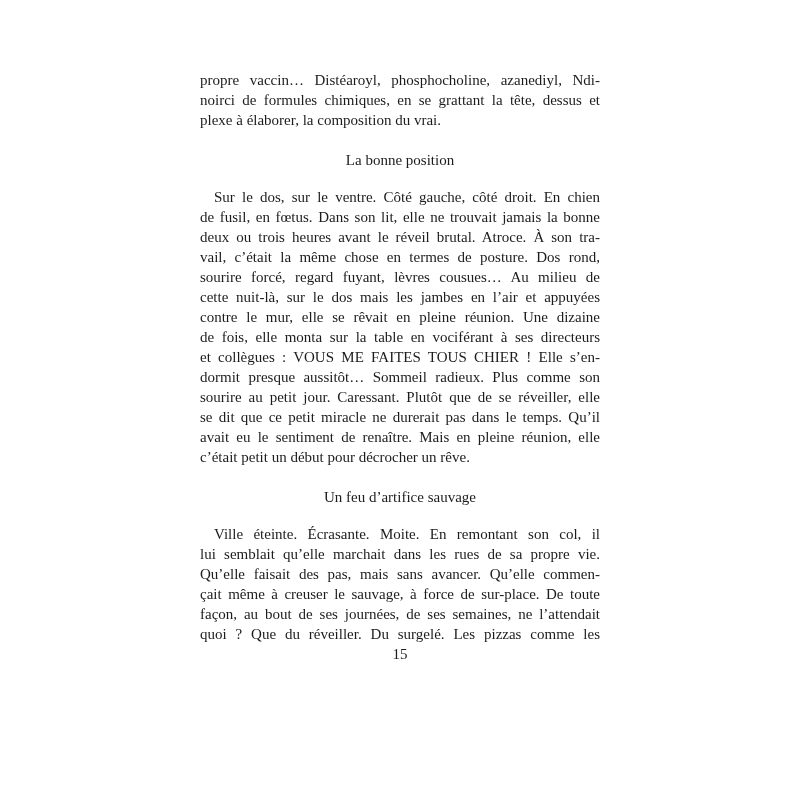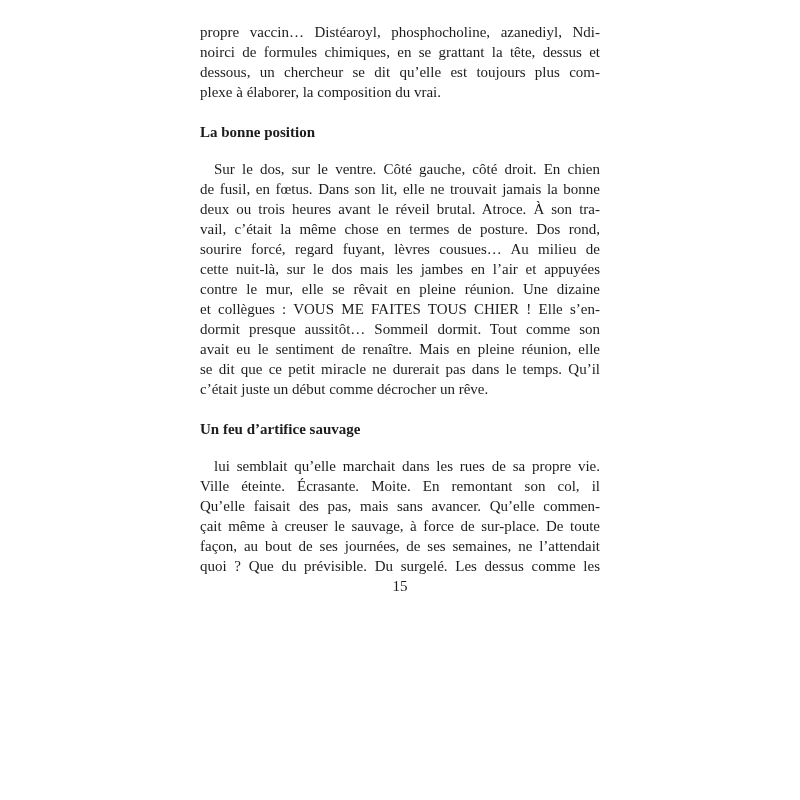--- a/index.html
+++ b/index.html
@@ -15,80 +15,81 @@
     color: #1c1c1c;
   }
   .page {
     width: 800px;
     height: 800px;
     position: relative;
   }
   .content {
     width: 400px;
     margin: 0 auto;
-    padding-top: 22px;
+    padding-top: 70px;
     font-size: 15px;
     line-height: 20px;
   }
   .para {
     margin: 0;
   }
   .line {
     text-align: justify;
     text-align-last: justify;
     height: 20px;
   }
   .line.last {
     text-align-last: left;
   }
   .para.indent .line:first-child {
     text-indent: 14px;
   }
   .heading {
-    font-weight: bold;
-    text-align: left;
+    font-weight: normal;
+    text-align: center;
     margin: 20px 0 17px 0;
     height: 20px;
   }
   .page-number {
     text-align: center;
     font-size: 15px;
     line-height: 20px;
   }
 </style>
 </head>
 <body>
 
 <div class="page">
   <div class="content">
       <div class="para">
         <div class="line">propre vaccin… Distéaroyl, phosphocholine, azanediyl, Ndi-</div>
         <div class="line">noirci de formules chimiques, en se grattant la tête, dessus et</div>
-        <div class="line">dessous, un chercheur se dit qu’elle est toujours plus com-</div>
         <div class="line last">plexe à élaborer, la composition du vrai.</div>
       </div>
       <div class="heading">La bonne position</div>
       <div class="para indent">
         <div class="line">Sur le dos, sur le ventre. Côté gauche, côté droit. En chien</div>
         <div class="line">de fusil, en fœtus. Dans son lit, elle ne trouvait jamais la bonne</div>
         <div class="line">deux ou trois heures avant le réveil brutal. Atroce. À son tra-</div>
         <div class="line">vail, c’était la même chose en termes de posture. Dos rond,</div>
         <div class="line">sourire forcé, regard fuyant, lèvres cousues… Au milieu de</div>
         <div class="line">cette nuit-là, sur le dos mais les jambes en l’air et appuyées</div>
         <div class="line">contre le mur, elle se rêvait en pleine réunion. Une dizaine</div>
+        <div class="line">de fois, elle monta sur la table en vociférant à ses directeurs</div>
         <div class="line">et collègues : VOUS ME FAITES TOUS CHIER ! Elle s’en-</div>
-        <div class="line">dormit presque aussitôt… Sommeil dormit. Tout comme son</div>
+        <div class="line">dormit presque aussitôt… Sommeil radieux. Plus comme son</div>
+        <div class="line">sourire au petit jour. Caressant. Plutôt que de se réveiller, elle</div>
+        <div class="line">se dit que ce petit miracle ne durerait pas dans le temps. Qu’il</div>
         <div class="line">avait eu le sentiment de renaître. Mais en pleine réunion, elle</div>
-        <div class="line">se dit que ce petit miracle ne durerait pas dans le temps. Qu’il</div>
-        <div class="line last">c’était juste un début comme décrocher un rêve.</div>
+        <div class="line last">c’était petit un début pour décrocher un rêve.</div>
       </div>
       <div class="heading">Un feu d’artifice sauvage</div>
       <div class="para indent">
+        <div class="line">Ville éteinte. Écrasante. Moite. En remontant son col, il</div>
         <div class="line">lui semblait qu’elle marchait dans les rues de sa propre vie.</div>
-        <div class="line">Ville éteinte. Écrasante. Moite. En remontant son col, il</div>
         <div class="line">Qu’elle faisait des pas, mais sans avancer. Qu’elle commen-</div>
         <div class="line">çait même à creuser le sauvage, à force de sur-place. De toute</div>
         <div class="line">façon, au bout de ses journées, de ses semaines, ne l’attendait</div>
-        <div class="line">quoi ? Que du prévisible. Du surgelé. Les dessus comme les</div>
+        <div class="line">quoi ? Que du réveiller. Du surgelé. Les pizzas comme les</div>
       </div>
     </div>
   <div class="page-number">15</div>
 </div>
 
 </body></html>

